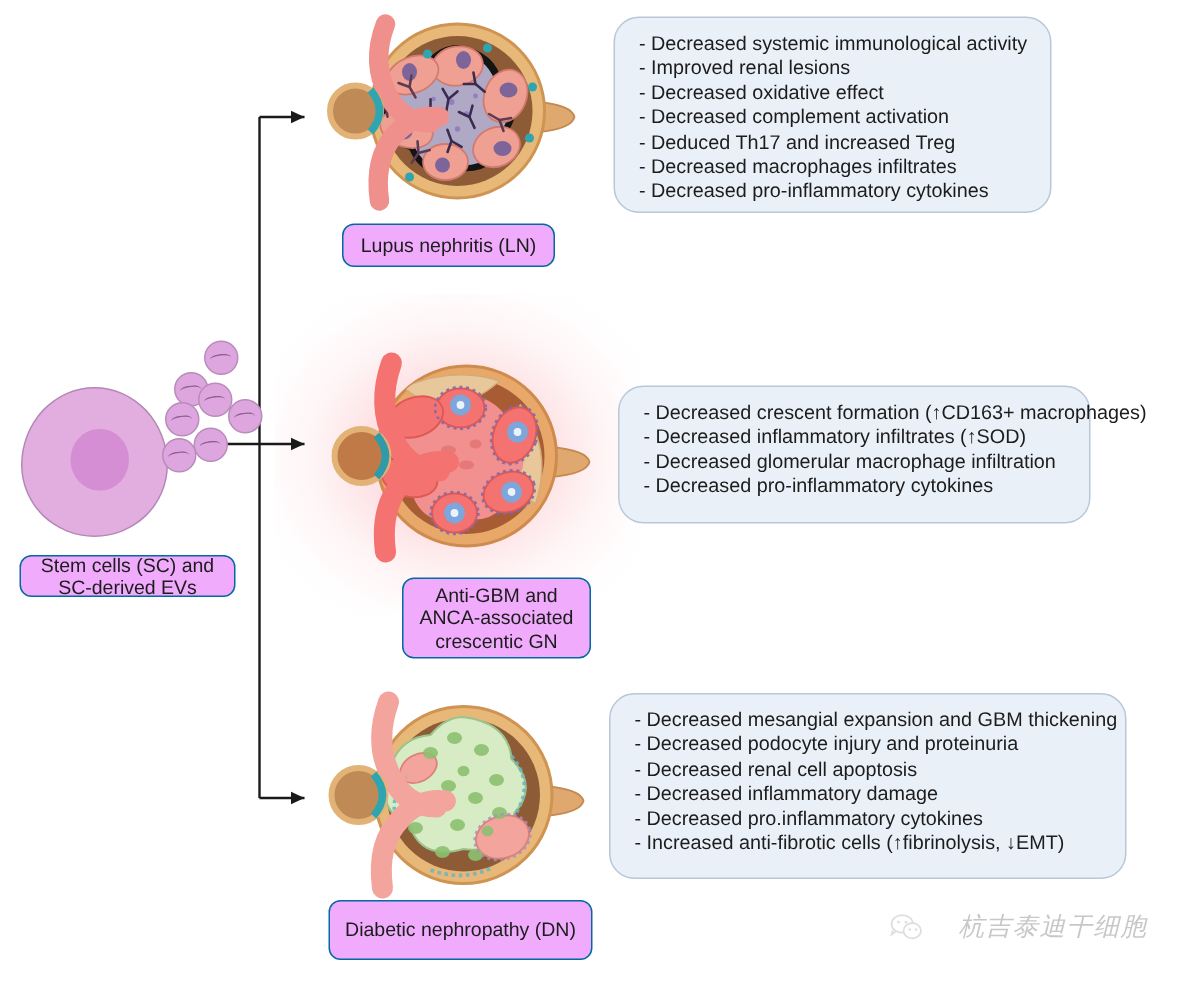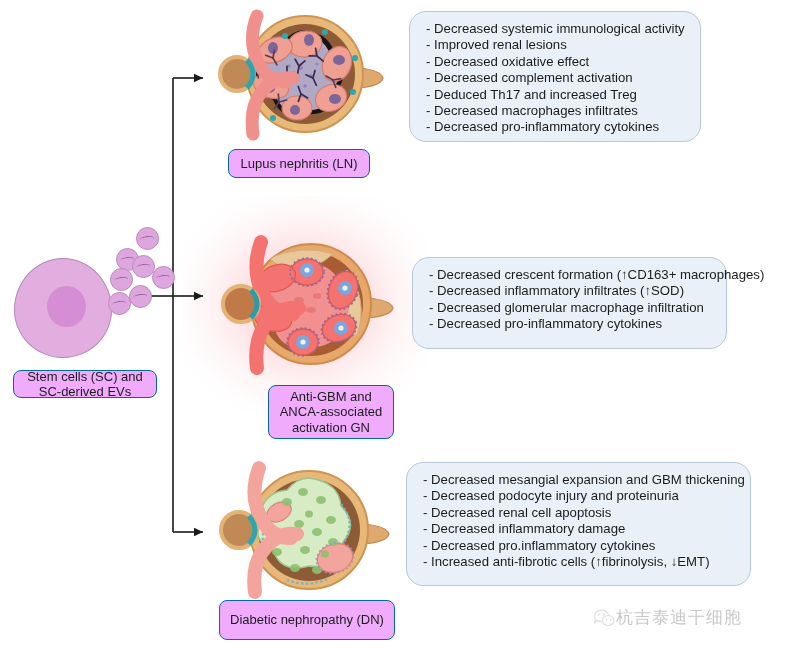--- a/index.html
+++ b/index.html
@@ -87,22 +87,23 @@
        rgba(252,205,210,0.22) 55%,
        rgba(255,235,238,0.06) 75%,
        rgba(255,255,255,0) 86%);
     pointer-events:none;
   }
   .glom svg{display:block;width:100%;height:100%;}
 
   
   .watermark{
     position:absolute;left:592px;top:606px;
-    display:flex;align-items:center;gap:0;
+    display:flex;align-items:center;gap:23px;
     opacity:.55;
+    font-style:italic;
   }
   .watermark .wm-text{
     font-size:17px;color:#9a9a9a;letter-spacing:1px;
     font-family:"DejaVu Sans",sans-serif;
   }
   .wm-icon{width:24px;height:20px;opacity:.6;}
 </style>
 </head>
 <body>
 
@@ -395,21 +396,21 @@
   </div>
 
   <div class="pill" id="pill-ln">
     <span>Lupus nephritis (LN)</span>
   </div>
 
   <div class="pill" id="pill-gn">
     <div>
       <span>Anti-GBM and</span>
       <span>ANCA-associated</span>
-      <span>activation GN</span>
+      <span>crescentic GN</span>
     </div>
   </div>
 
   <div class="pill" id="pill-dn">
     <span>Diabetic nephropathy (DN)</span>
   </div>
 
   <div class="watermark">
     <svg class="wm-icon" viewBox="0 0 28 24">
       <ellipse cx="11" cy="9.5" rx="8.5" ry="7" fill="none" stroke="#9a9a9a" stroke-width="1.4"></ellipse>

